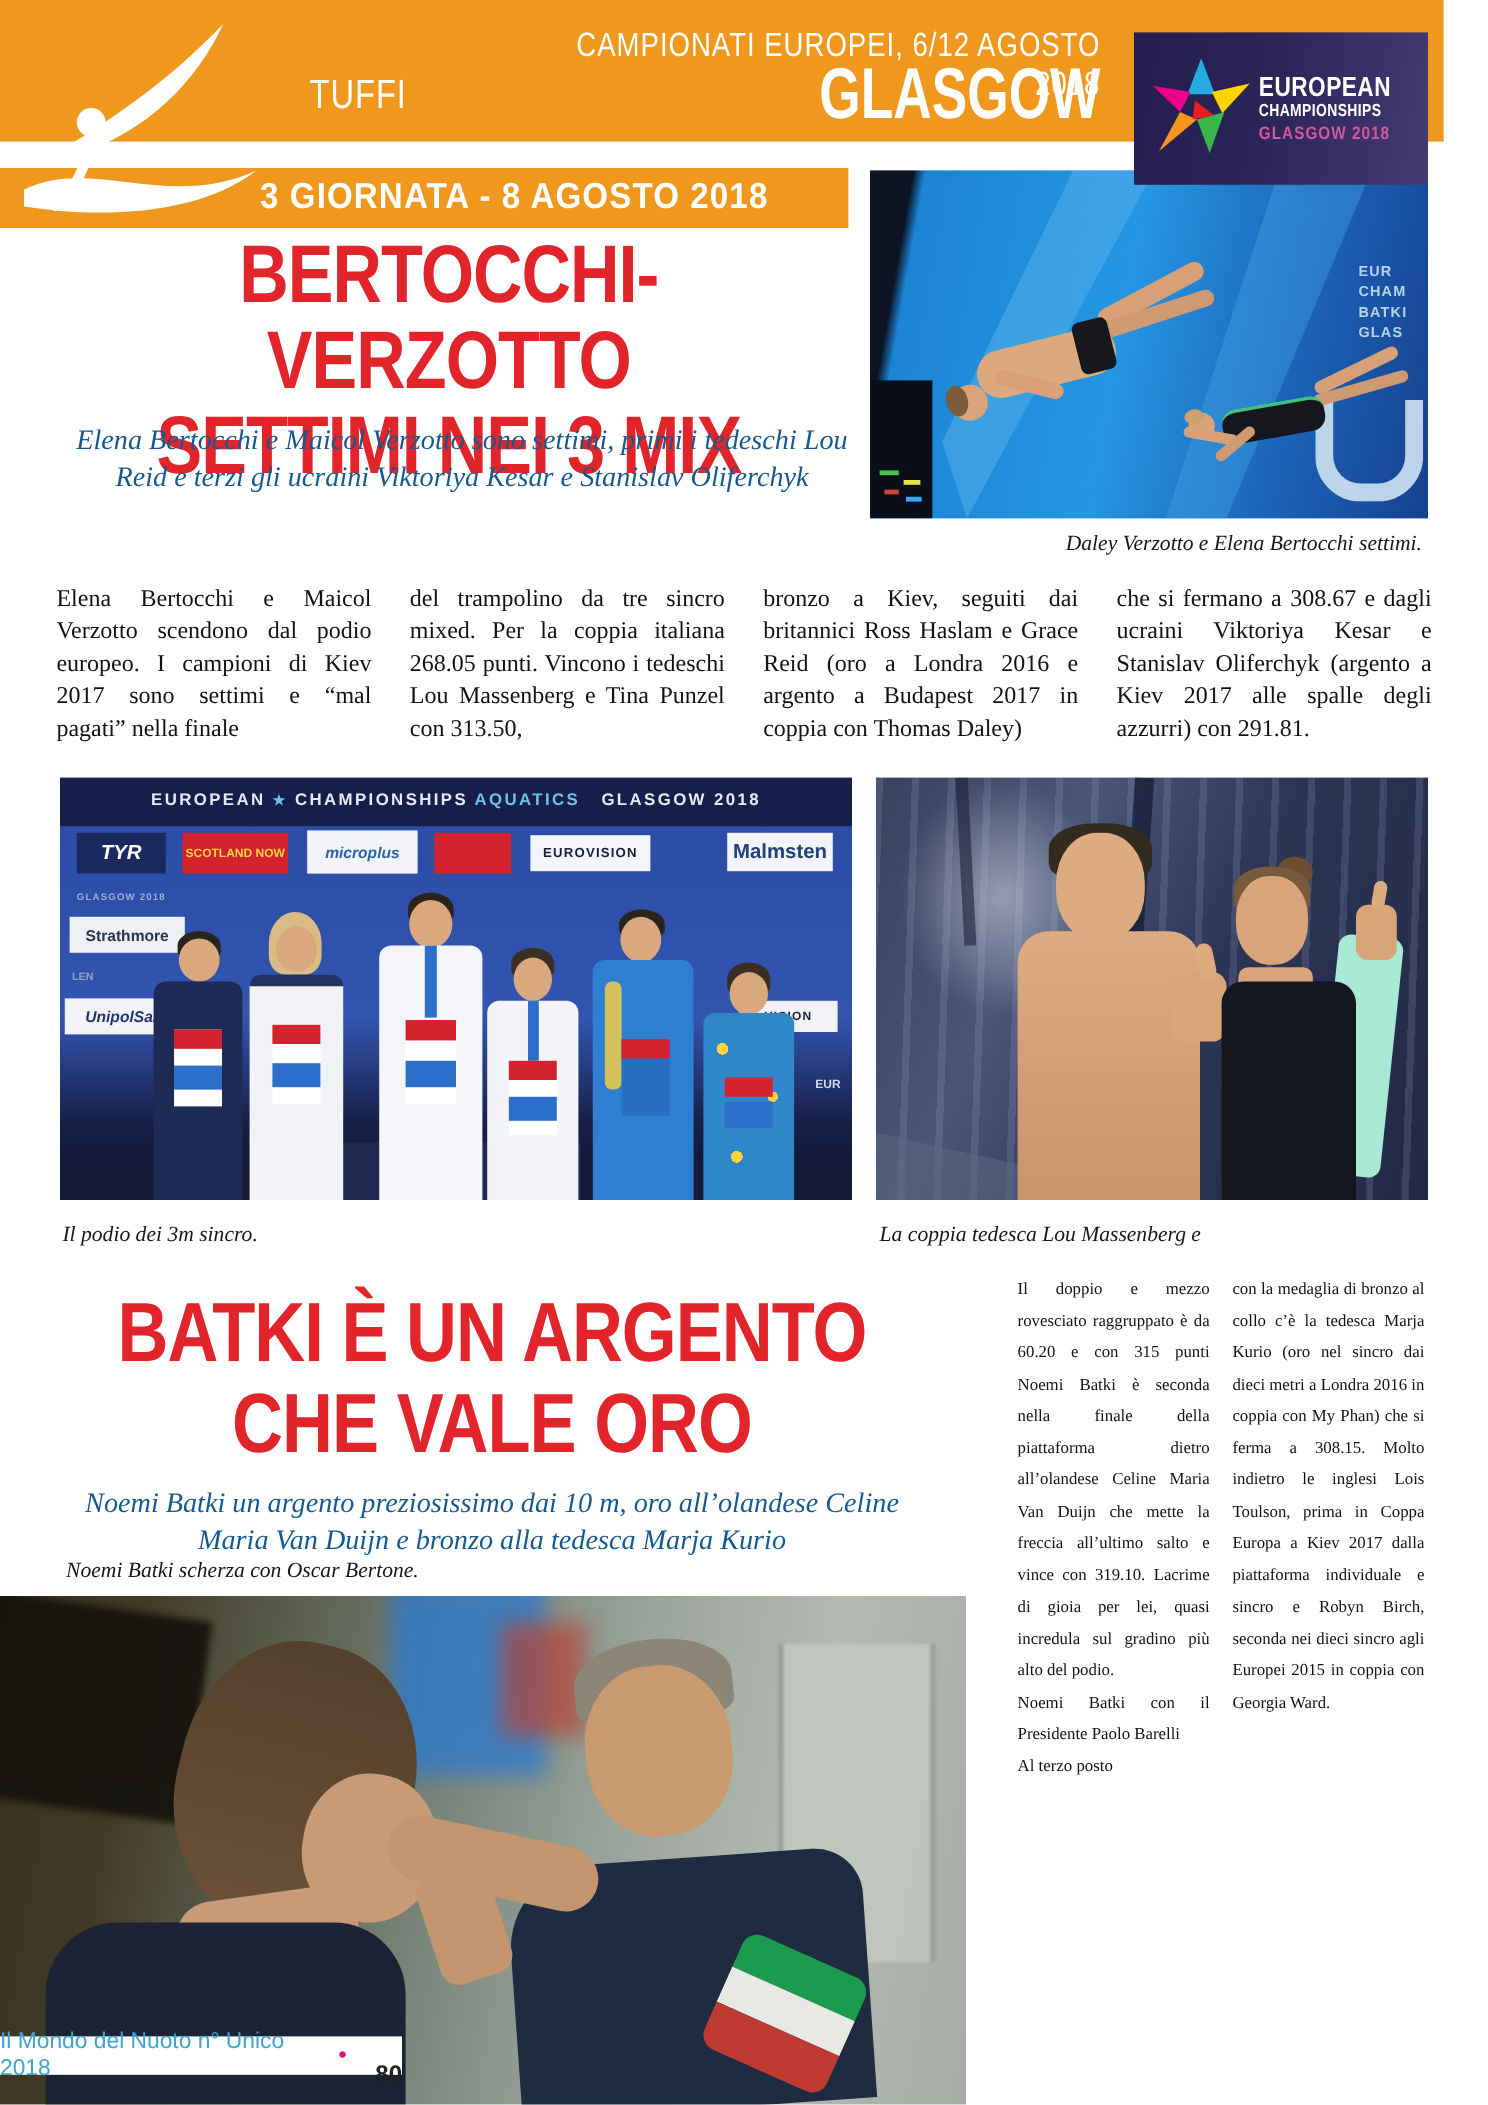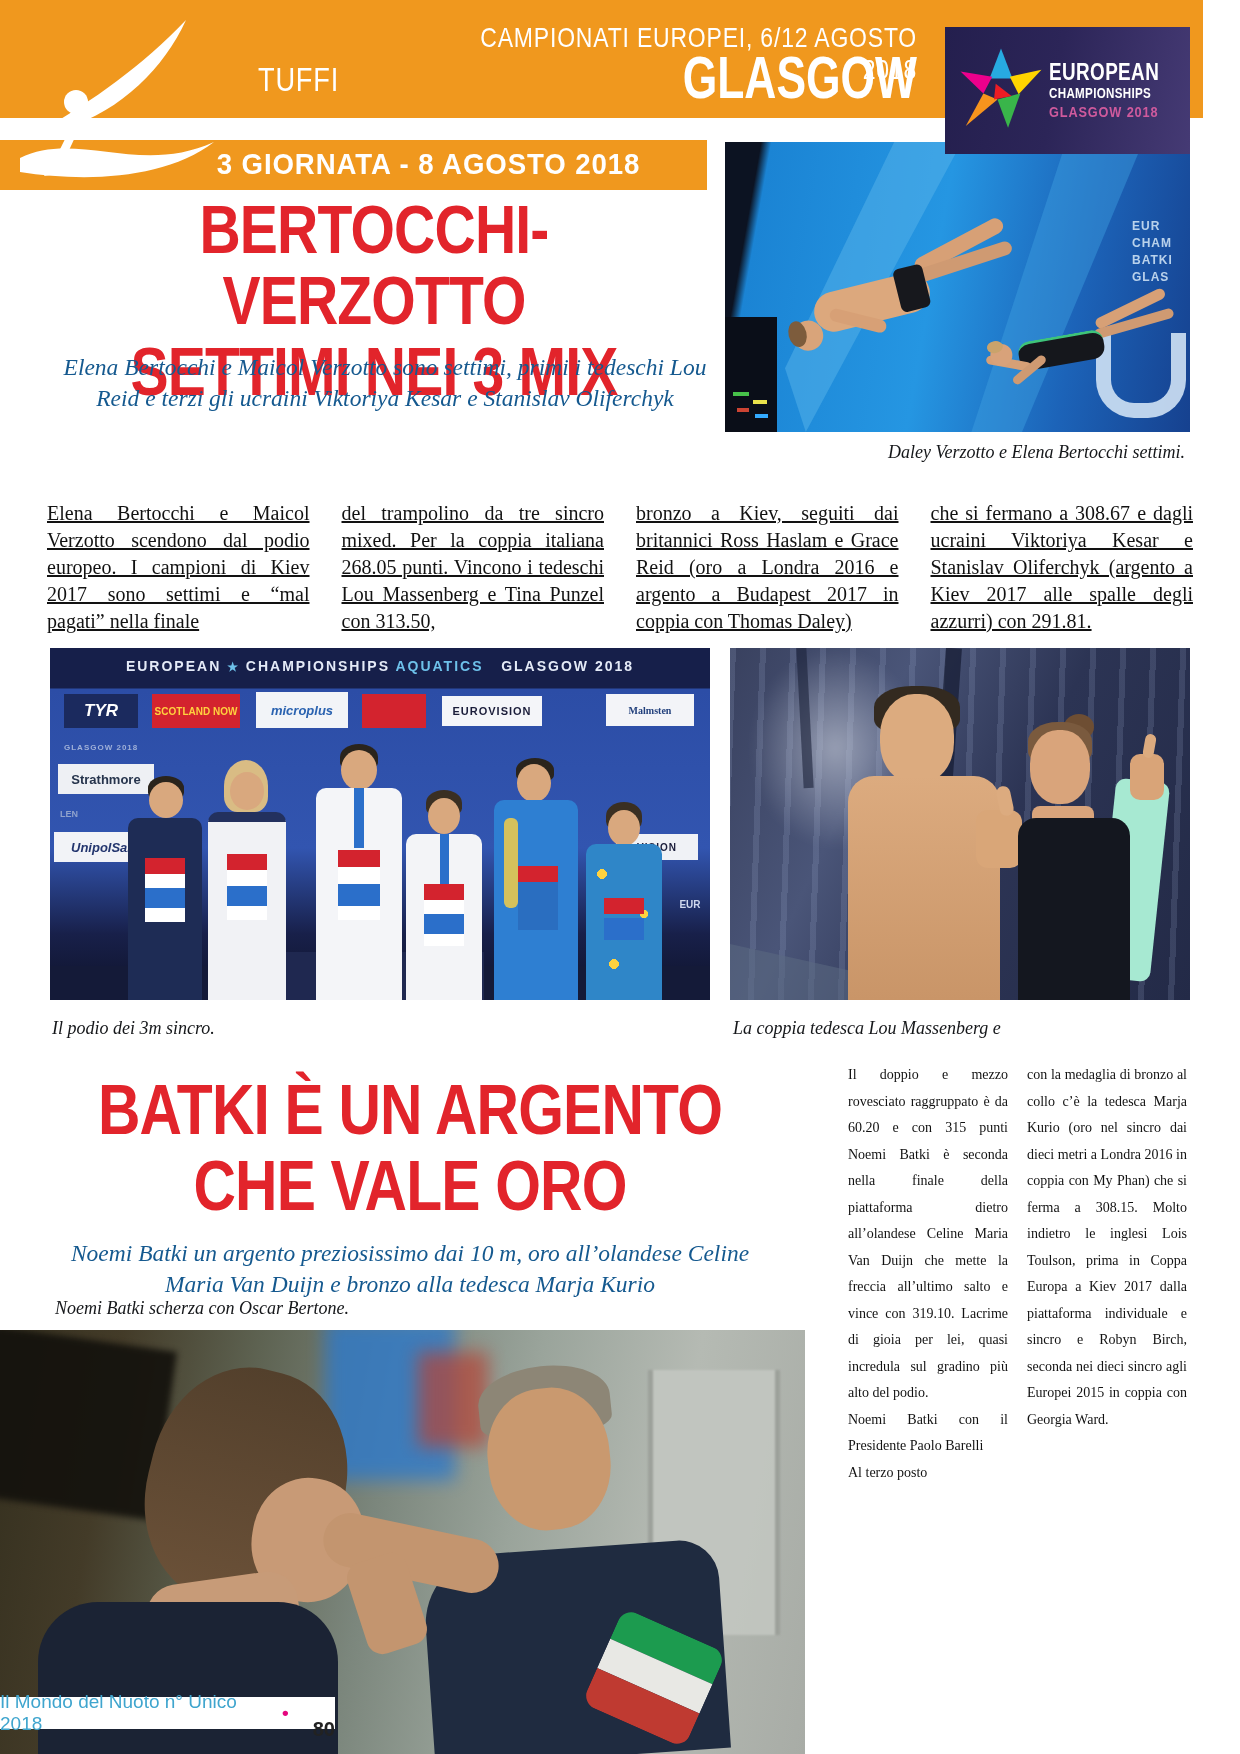--- a/index.html
+++ b/index.html
@@ -32,21 +32,21 @@
   
   .headline{color:#E2242B;text-align:center;font-weight:800;
         font-family:"Liberation Sans",sans-serif;transform:scaleX(.84);transform-origin:center;}
   .h1{left:40px;top:194px;width:668px;font-size:68px;line-height:71px;letter-spacing:-1px;}
   .h2{left:30px;top:1072px;width:760px;font-size:70px;line-height:76px;letter-spacing:-1px;}
   .standfirst{color:#15598F;font-style:italic;text-align:center;font-size:23.5px;line-height:31px;}
   .sf1{left:50px;top:352px;width:670px;}
   .sf2{left:40px;top:1238px;width:740px;}
   .caption{font-style:italic;font-size:18px;color:#15171a;line-height:24px;}
   
-  .cols{left:47px;top:500px;width:1146px;display:flex;gap:32px;text-decoration:underline;}
+  .cols{left:47px;top:486px;width:1146px;display:flex;gap:32px;}
   .col{flex:1;font-size:20px;line-height:27px;text-align:justify;}
   
   .ncol{font-size:14px;line-height:26.5px;text-align:justify;white-space:pre-line;}
   .colA{left:848px;top:1062px;width:160px;}
   .colB{left:1027px;top:1062px;width:160px;}
   
   .photo{position:absolute;overflow:hidden;}
   .ph{position:absolute;}
   
   .photo1{left:725px;top:142px;width:465px;height:290px;
@@ -88,21 +88,21 @@
      font-size:14px;letter-spacing:2px;font-family:"Liberation Sans",sans-serif;}
   .p2-banner .aq{color:#6ec1ea;}
   .p2-banner .st{color:#6ec1ea;font-size:12px;}
   .tile{position:absolute;display:flex;align-items:center;justify-content:center;
      font-family:"Liberation Sans",sans-serif;font-weight:700;overflow:hidden;}
   .t-tyr{left:14px;top:46px;width:74px;height:34px;background:#1b2a5e;color:#fff;font-size:17px;font-style:italic;}
   .t-scot{left:102px;top:46px;width:88px;height:34px;background:#d3232e;color:#ffd23f;font-size:10px;text-align:center;}
   .t-micro{left:206px;top:44px;width:92px;height:36px;background:#f2f4f8;color:#2a62b0;font-size:13px;font-style:italic;}
   .t-red{left:312px;top:46px;width:64px;height:34px;background:#d3232e;color:#fff;font-size:10px;}
   .t-euro{left:392px;top:48px;width:100px;height:30px;background:#f4f5f9;color:#1b1d3a;font-size:11px;letter-spacing:1px;}
-  .t-malm{left:556px;top:46px;width:88px;height:32px;background:#f3f4f8;color:#22407c;font-size:10px;font-family:Liberation Serif, serif;}
+  .t-malm{left:556px;top:46px;width:88px;height:32px;background:#f3f4f8;color:#22407c;font-size:17px;}
   .t-glas{left:14px;top:92px;width:90px;height:14px;background:transparent;color:#9fb0d8;font-size:8px;letter-spacing:1px;justify-content:flex-start;}
   .t-strath{left:8px;top:116px;width:96px;height:30px;background:#eef0f4;color:#26344c;font-size:13px;}
   .t-len{left:10px;top:158px;width:58px;height:16px;background:transparent;color:#8fa2cc;font-size:9px;justify-content:flex-start;}
   .t-unipol{left:4px;top:184px;width:94px;height:30px;background:#f2f3f7;color:#23356e;font-size:13px;font-style:italic;}
   .t-vision{left:566px;top:186px;width:82px;height:26px;background:#f0f2f6;color:#1b1d3a;font-size:10px;letter-spacing:1px;}
   .t-eur{left:622px;top:248px;width:36px;height:16px;background:transparent;color:#cfd8ee;font-size:10px;}
   .fig{position:absolute;}
   .fig .head{position:absolute;border-radius:50%;background:#d9a87e;}
   .fig .hair{position:absolute;border-radius:50% 50% 30% 30%;}
   .fig .torso{position:absolute;border-radius:10px 10px 0 0;}

